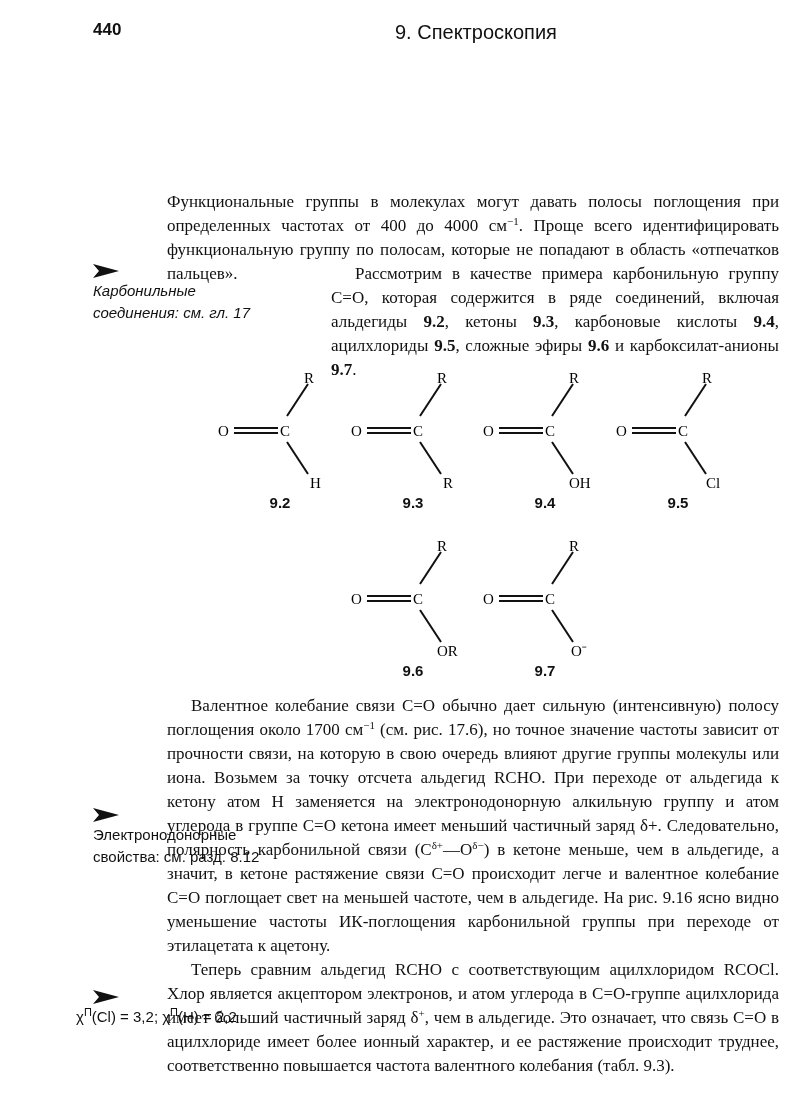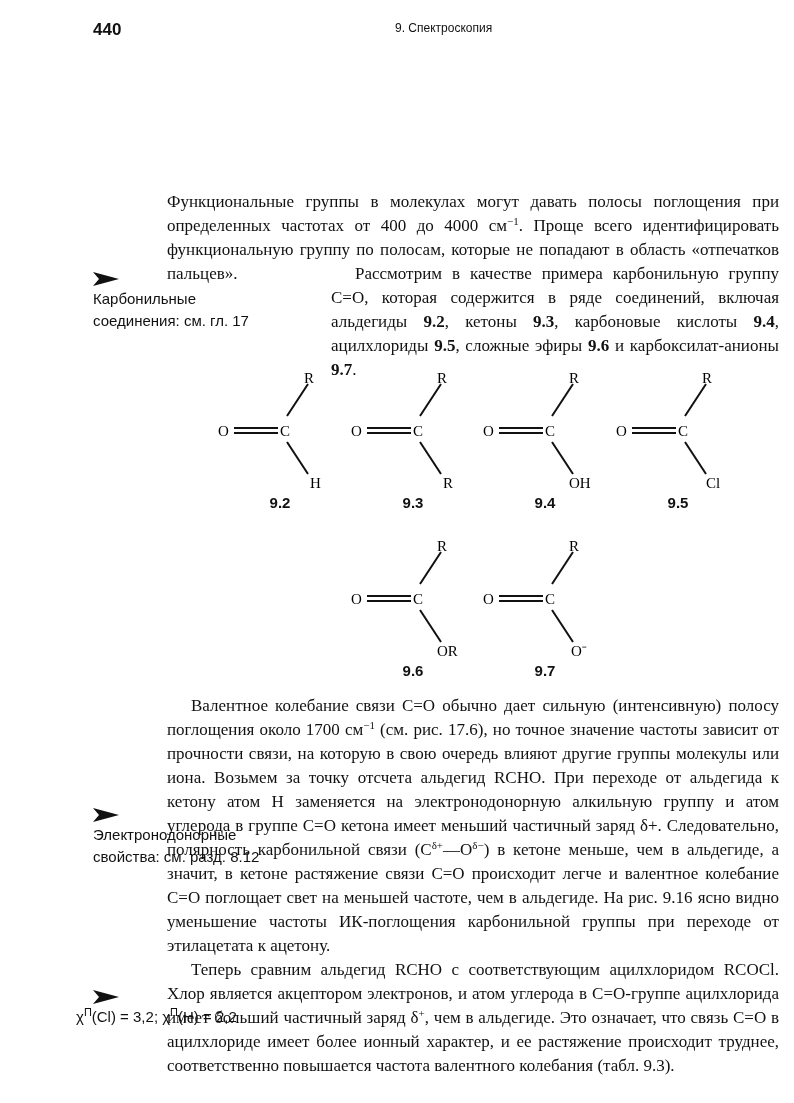--- a/index.html
+++ b/index.html
@@ -1,20 +1,20 @@
 <!DOCTYPE html>
 <html><head>
 <meta charset="utf-8">
 <style>
   html, body { margin: 0; padding: 0; background: #ffffff; }
   body { width: 794px; height: 1103px; position: relative; overflow: hidden; color: #111; }
   .page { position: absolute; left: 0; top: 0; width: 794px; height: 1103px; margin-left: 40px; }
   .running-head { position: absolute; top: 20px; left: 0; width: 794px; height: 24px; font-family: "Liberation Sans", sans-serif; }
   .page-number { position: absolute; left: 53px; top: 0; font-size: 17px; font-weight: bold; }
-  .chapter-title { position: absolute; left: 355px; top: 1px; font-size: 12px; }
+  .chapter-title { position: absolute; left: 355px; top: 1px; font-size: 20px; }
   .body-text { position: absolute; left: 127px; width: 612px; font-family: "Liberation Serif", serif; font-size: 17px; line-height: 24px; text-align: justify; }
   .body-text p { margin: 0; text-indent: 24px; }
   .body-text p.noindent { text-indent: 0; }
   .section-heading { position: absolute; left: 127px; top: 152px; font-family: "Liberation Sans", sans-serif; font-weight: bold; font-size: 17px; letter-spacing: -0.2px; }
   .margin-note { position: absolute; left: 53px; font-family: "Liberation Sans", sans-serif; font-size: 15px; line-height: 22px; }
   .margin-arrow { display: block; width: 26px; height: 14px; margin-bottom: 2px; }
   .b { font-weight: bold; }
   .i { }
   sup { font-size: 11px; line-height: 0; vertical-align: 6px; }
   .structures { position: absolute; left: 0; top: 370px; width: 794px; height: 320px; }
@@ -35,21 +35,21 @@
 
 
   <div class="body-text" style="top:190px;">
     <p class="noindent"><span>Функциональные группы в молекулах могут давать полосы поглощения при определенных частотах от 400 до 4000 см</span><sup>−1</sup><span>. Проще всего идентифицировать функциональную группу по полосам, которые не попадают в область «отпечатков пальцев».</span></p>
   </div>
 
   <div class="body-text" style="top:262px; left:291px; width:448px;">
     <p><span>Рассмотрим в качестве примера карбонильную группу С=О, которая содержится в ряде соединений, включая альдегиды </span><span class="b">9.2</span><span>, кетоны </span><span class="b">9.3</span><span>, карбоновые кислоты </span><span class="b">9.4</span><span>, ацилхлориды </span><span class="b">9.5</span><span>, сложные эфиры </span><span class="b">9.6</span><span> и карбоксилат-анионы </span><span class="b">9.7</span><span>.</span></p>
   </div>
 
-  <div class="margin-note" style="top:272px;">
+  <div class="margin-note" style="top:264px;font-style:italic;">
     <svg class="margin-arrow" viewBox="0 0 26 14">
         <path d="M0 0 L26 7 L0 14 L6 7 Z" fill="#111"></path>
       </svg>
     <div>Карбонильные</div>
     <div>соединения: см. гл. 17</div>
   </div>
 
   <div class="structures">
     <div class="molecule" style="left:172px; top:0;">
       <svg width="120" height="120" viewBox="0 0 120 120">

